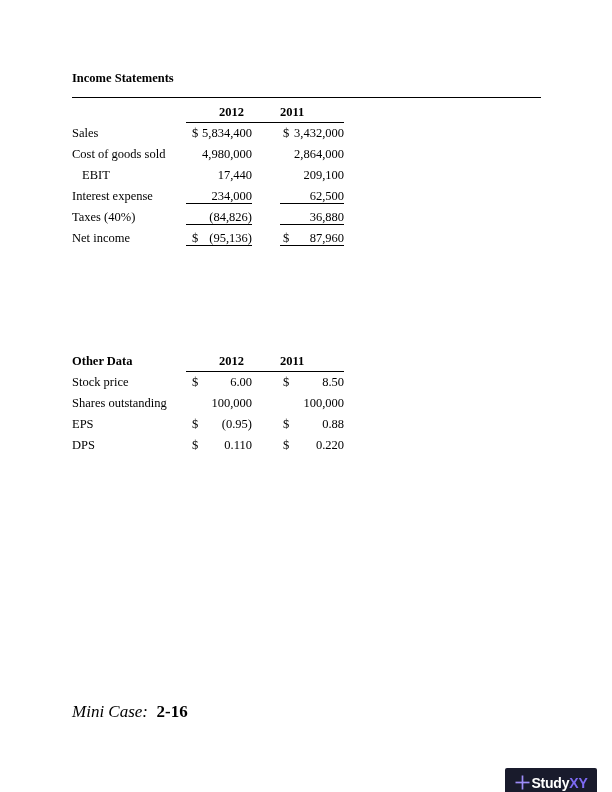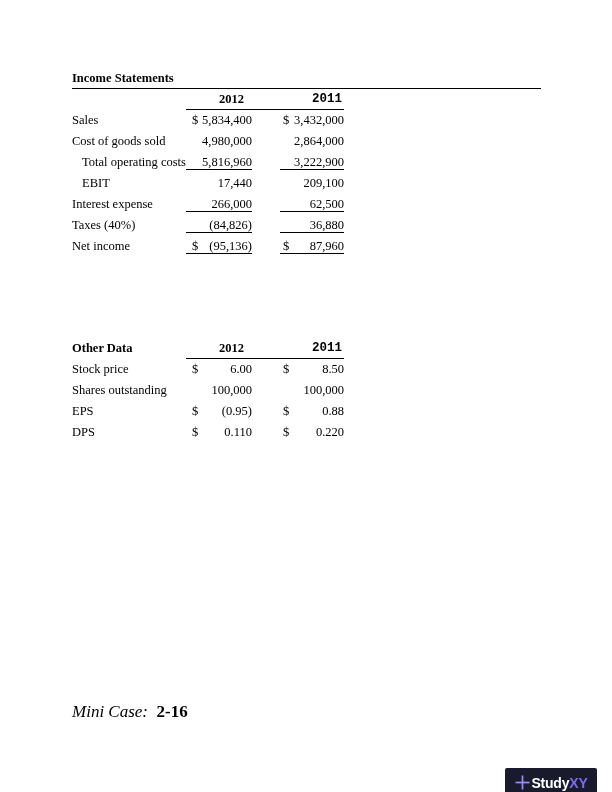--- a/index.html
+++ b/index.html
@@ -15,26 +15,26 @@
 
   
   .heading {
     position: absolute;
     left: 72px;
     top: 71px;
     width: 469px;
     font-size: 12.5px;
     font-weight: bold;
     line-height: 14px;
-    padding-bottom: 3px;
+    padding-bottom: 12px;
     border-bottom: 1.5px solid #000;
   }
 
   
-  .fin-table { position: absolute; left: 72px; width: 272px; font-size: 12.5px; }
+  .fin-table { position: absolute; left: 72px; width: 272px; font-size: 12.5px; margin-top: 13px; }
   #income-table { top: 92px; }
   #other-table  { top: 341px; }
 
   .trow { display: flex; height: 21px; align-items: flex-start; }
   .lbl {
     width: 114px; height: 15px; line-height: 15px;
     white-space: nowrap; box-sizing: border-box;
   }
   .lbl.indent { padding-left: 10px; }
   .lbl.bold { font-weight: bold; }
@@ -51,21 +51,21 @@
   .val { text-align: right; }
 
   
   .hdr-cols {
     display: flex; width: 158px; height: 18px; line-height: 15px;
     border-bottom: 1px solid #000; box-sizing: border-box;
     font-weight: bold;
   }
   .hy1 { width: 66px; text-align: right; padding-right: 8px; box-sizing: border-box; }
   .hgap { width: 28px; }
-  .hy2 { width: 64px; text-align: right; padding-right: 2px; box-sizing: border-box; font-family: Liberation Mono, monospace; }
+  .hy2 { width: 64px; padding-right: 2px; box-sizing: border-box; }
 
   
   .footer-note {
     position: absolute; left: 72px; top: 704px;
     font-size: 17px; line-height: 15px;
   }
   .footer-note .it { font-style: italic; }
   .footer-note .bd { font-weight: bold; }
 
   
@@ -121,51 +121,39 @@
         </span>
       <span class="gapc"></span>
       <span class="cell c2">
           <span class="cur"></span>
           <span class="val">2,864,000</span>
         </span>
     </div>
 
 
 
-    <div class="trow">
-      <span class="lbl indent">Total operating costs</span>
-      <span class="cell c1 u">
-          <span class="cur"></span>
-          <span class="val">5,816,960</span>
-        </span>
-      <span class="gapc"></span>
-      <span class="cell c2 u">
-          <span class="cur"></span>
-          <span class="val">3,222,900</span>
-        </span>
-    </div>
 
     <div class="trow">
       <span class="lbl indent">EBIT</span>
       <span class="cell c1">
           <span class="cur"></span>
           <span class="val">17,440</span>
         </span>
       <span class="gapc"></span>
       <span class="cell c2">
           <span class="cur"></span>
           <span class="val">209,100</span>
         </span>
     </div>
 
     <div class="trow">
       <span class="lbl">Interest expense</span>
       <span class="cell c1 u">
           <span class="cur"></span>
-          <span class="val">266,000</span>
+          <span class="val">234,000</span>
         </span>
       <span class="gapc"></span>
       <span class="cell c2 u">
           <span class="cur"></span>
           <span class="val">62,500</span>
         </span>
     </div>
 
 
     <div class="trow">

